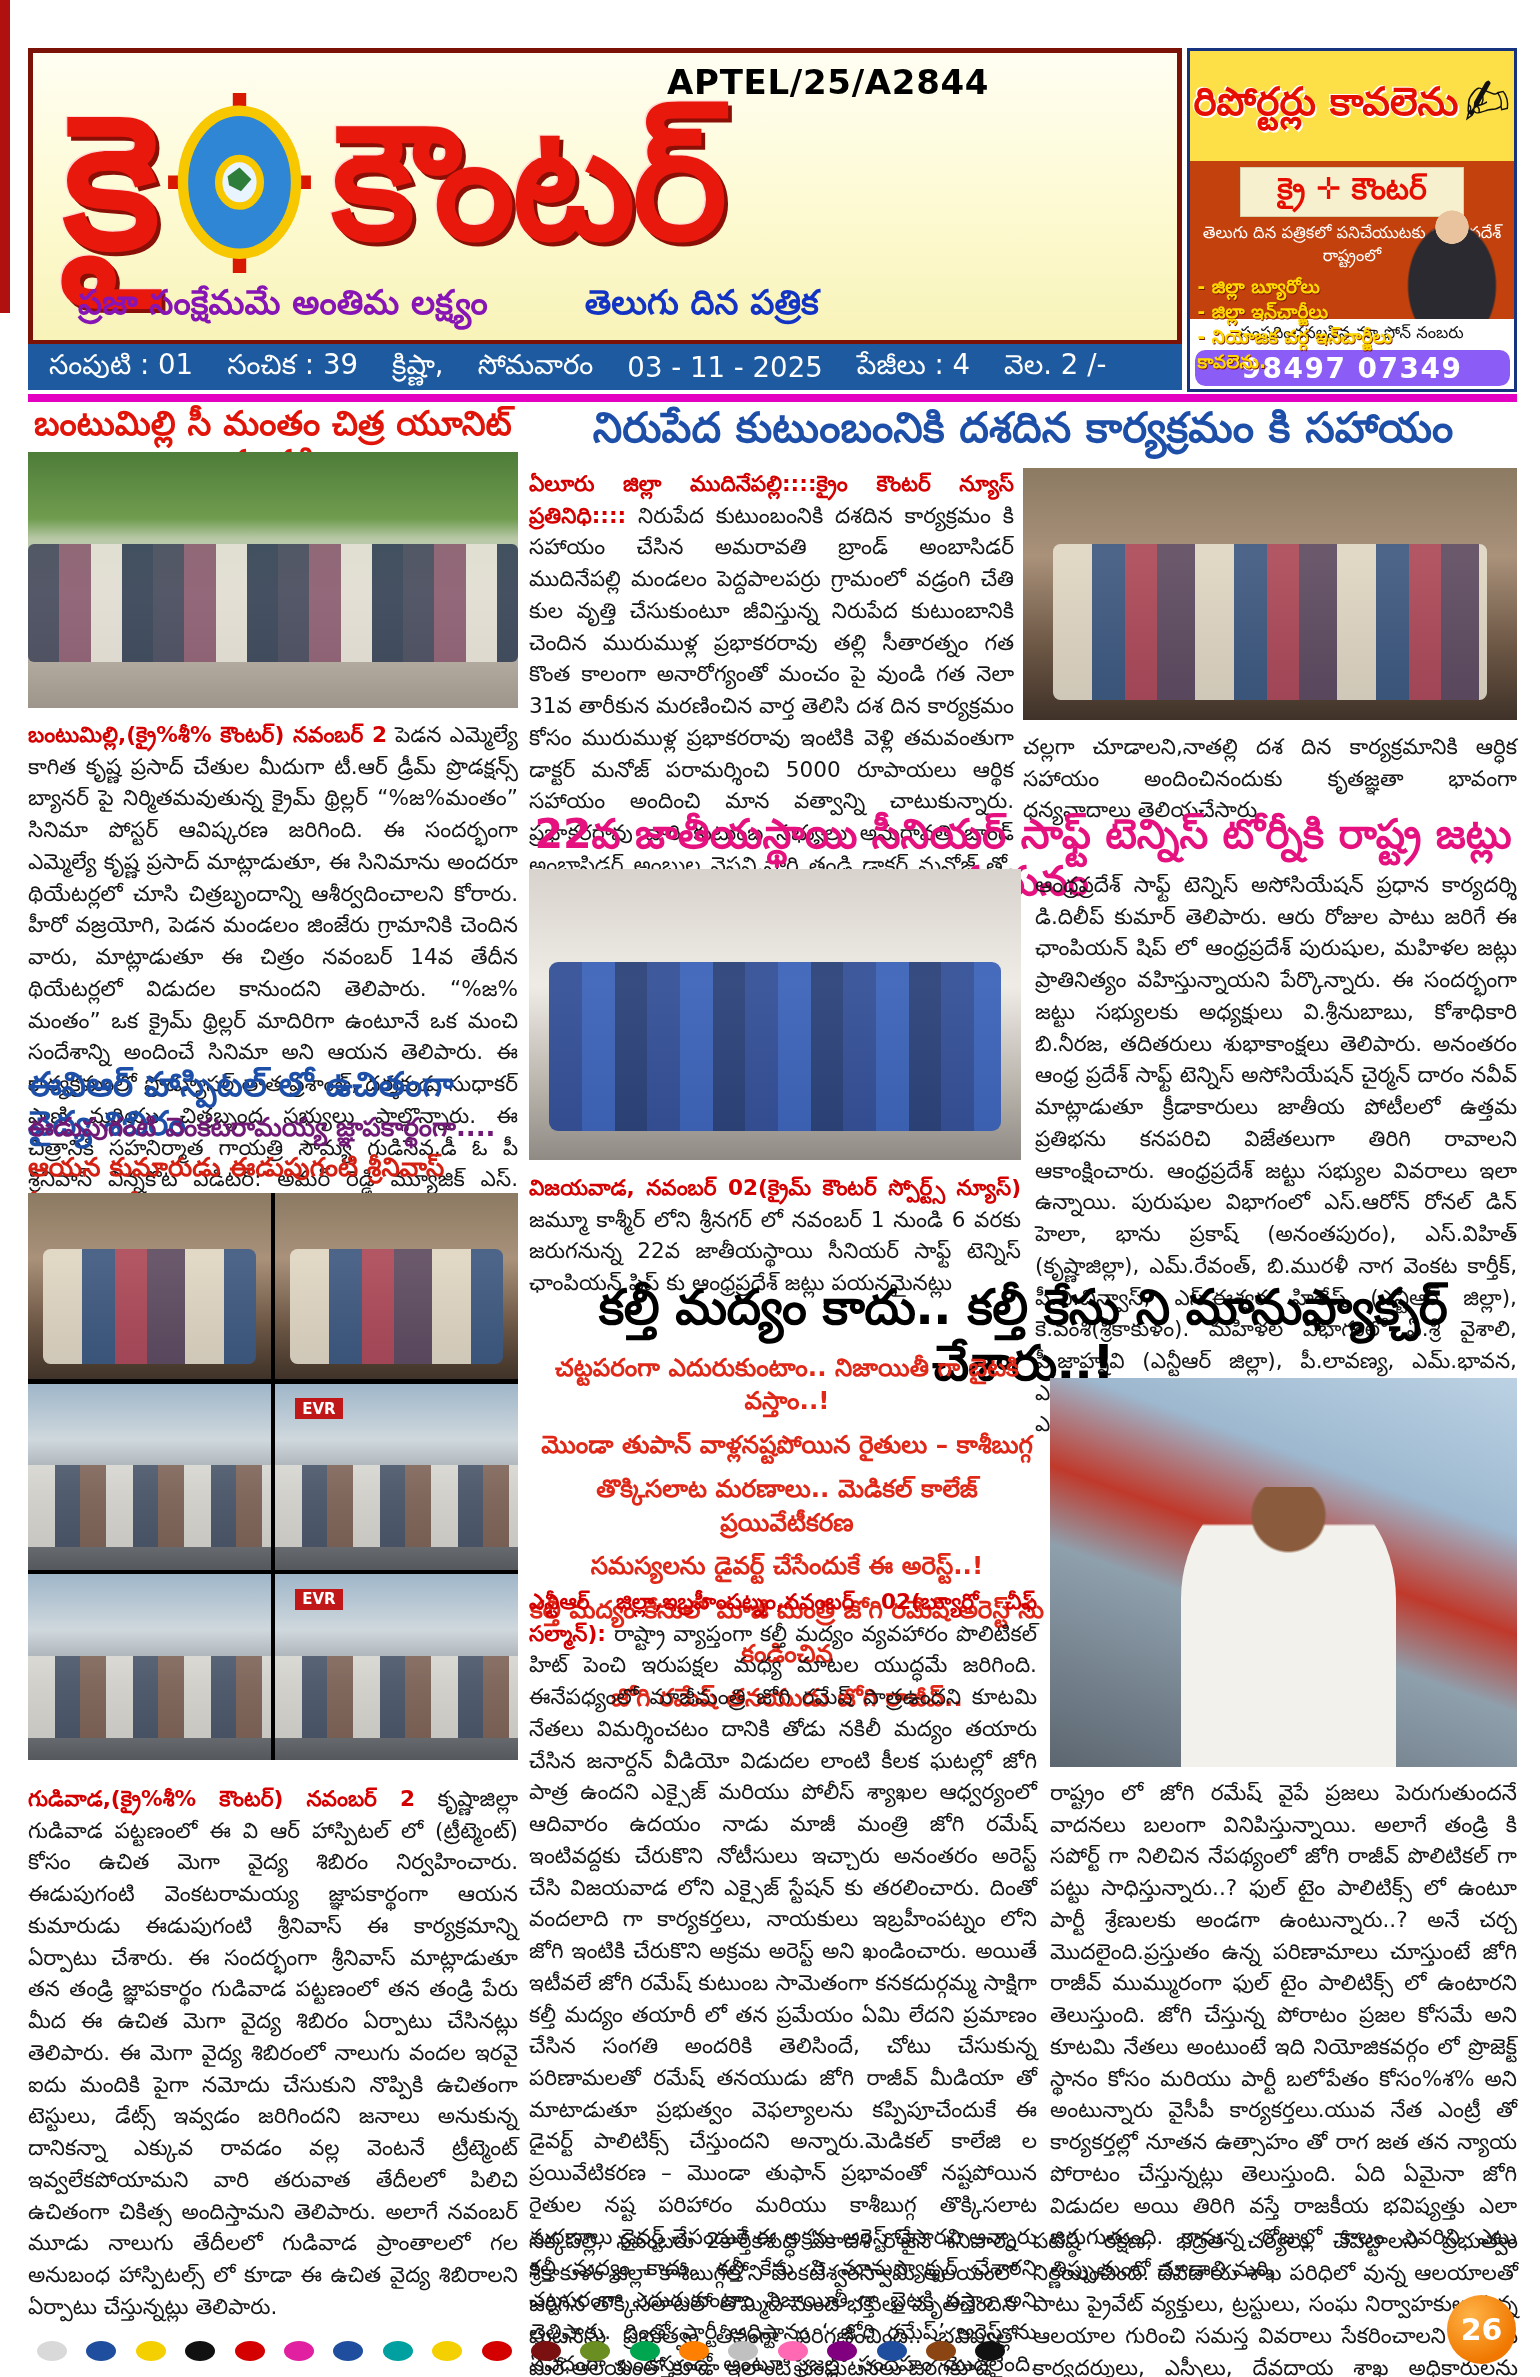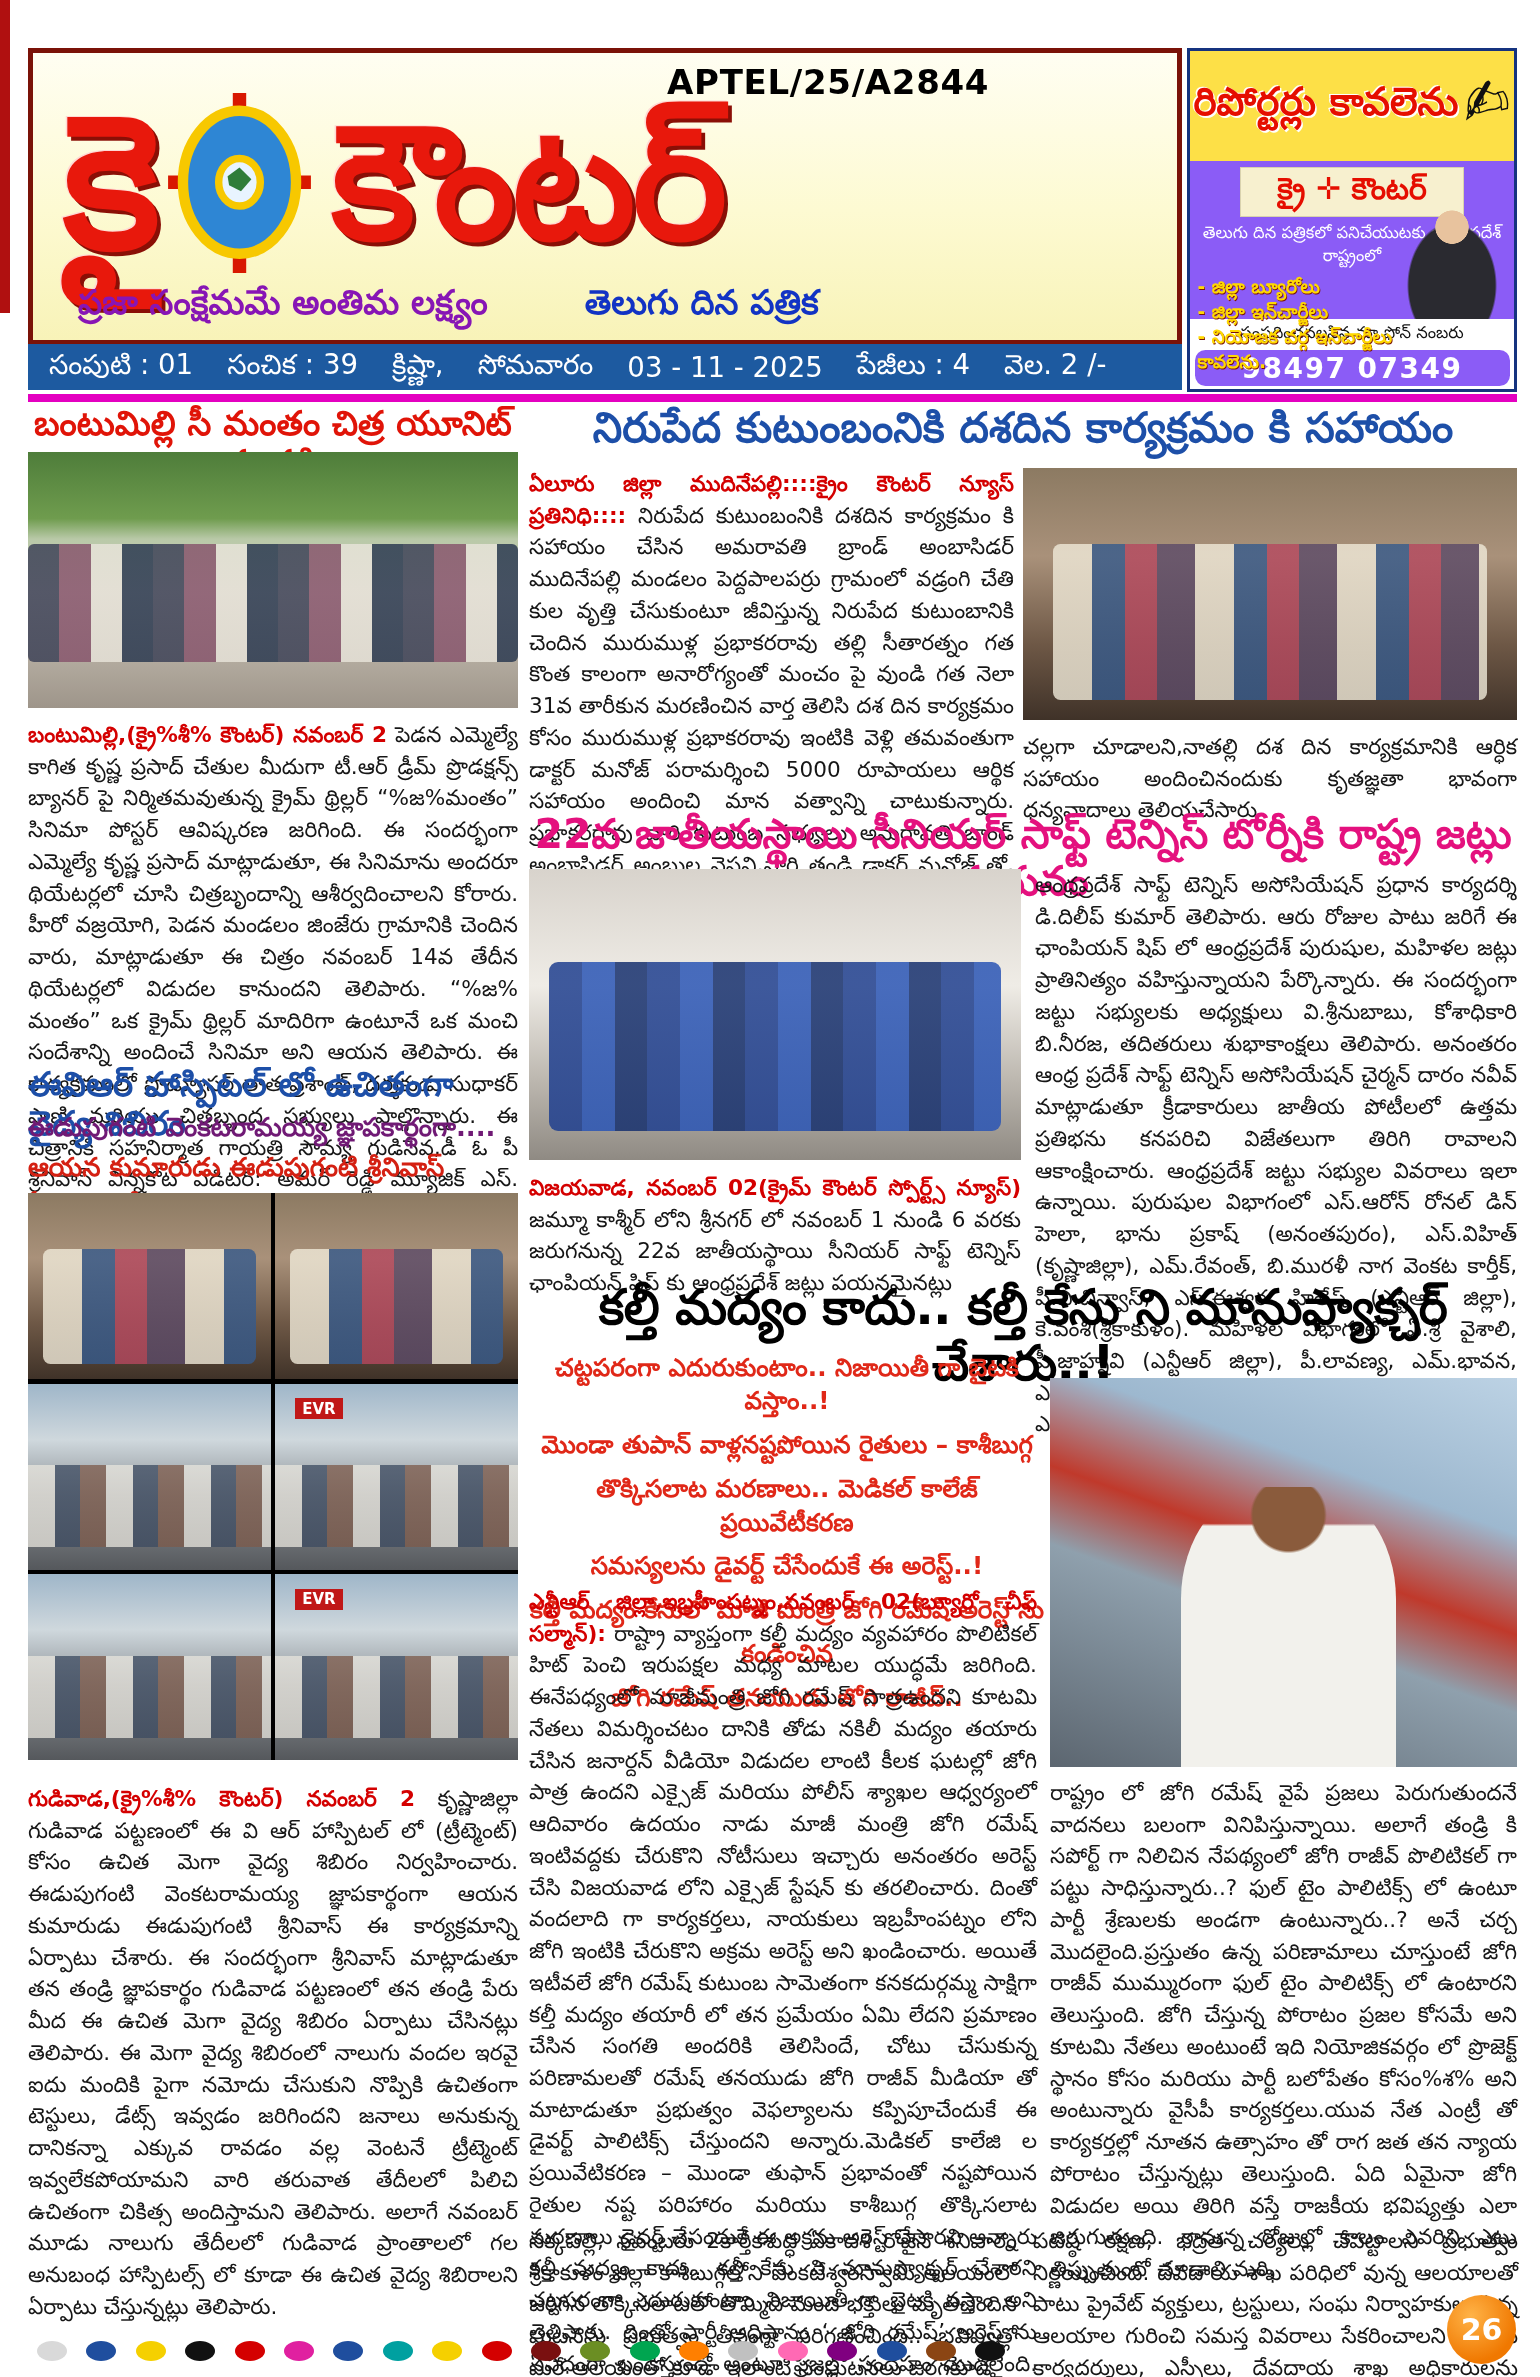--- a/index.html
+++ b/index.html
@@ -26,21 +26,21 @@
   .mast-counter { font-size:160px; margin-left:13.4px; letter-spacing:-3px; }
   .logo-cross { width:149px; height:186px; margin:0 4.5px; flex:none; }
   .tag-row { position:absolute; left:45px; bottom:10.4px; width:1074px; display:flex; gap:97px; align-items:flex-end; }
   .tagline { color:#8715b5; font-size:34px; font-weight:bold; }
   .papertype { color:#1233c4; font-size:34px; font-weight:bold; }
   
   .adbox { position:absolute; left:1187px; top:48px; width:330px; height:344px; border:3px solid #15337f; background:#fff; }
   .ad-top { position:relative; height:110px; background:#fde047; display:flex; align-items:center; justify-content:center; }
   .ad-head { color:#e50e00; font-size:39px; font-weight:bold; text-shadow:1.5px 1.5px 0 #fff, -1.5px -1.5px 0 #fff; padding-right:52px; }
   .hand-ico { position:absolute; right:4.5px; top:16.4px; font-size:58px; color:#111; transform:rotate(-12deg); }
-  .ad-blue { position:relative; height:158px; background:#8b5cf6; color:#fff; padding:6px 7.5px; }
+  .ad-blue { position:relative; height:158px; background:#c2410c; color:#fff; padding:6px 7.5px; }
   .ad-logo-strip { width:224px; margin:0 auto; background:#f7f0cf; border:1.5px solid #d9d2ae; text-align:center; padding:3px 0; }
   .ad-logo-text { color:#e50e00; font-size:30px; font-weight:bold; }
   .ad-line { font-size:16.4px; margin-top:6px; text-align:center; }
   .ad-items { margin-top:4.5px; color:#ffd900; font-size:18.6px; font-weight:bold; line-height:1.35; text-shadow:0.7px 0.7px 0 #7a1208; }
   .ad-woman { position:absolute; right:6px; bottom:0; width:112px; height:112px;
     background:
       radial-gradient(circle at 50% 18%, #e8c39e 0 16.4px, transparent 17px),
       radial-gradient(ellipse at 50% 70%, #2a2a30 0 43px, transparent 45px);
   }
   .ad-contact { height:31px; display:flex; align-items:center; justify-content:center; font-size:16.4px; color:#111; background:#fff; }

